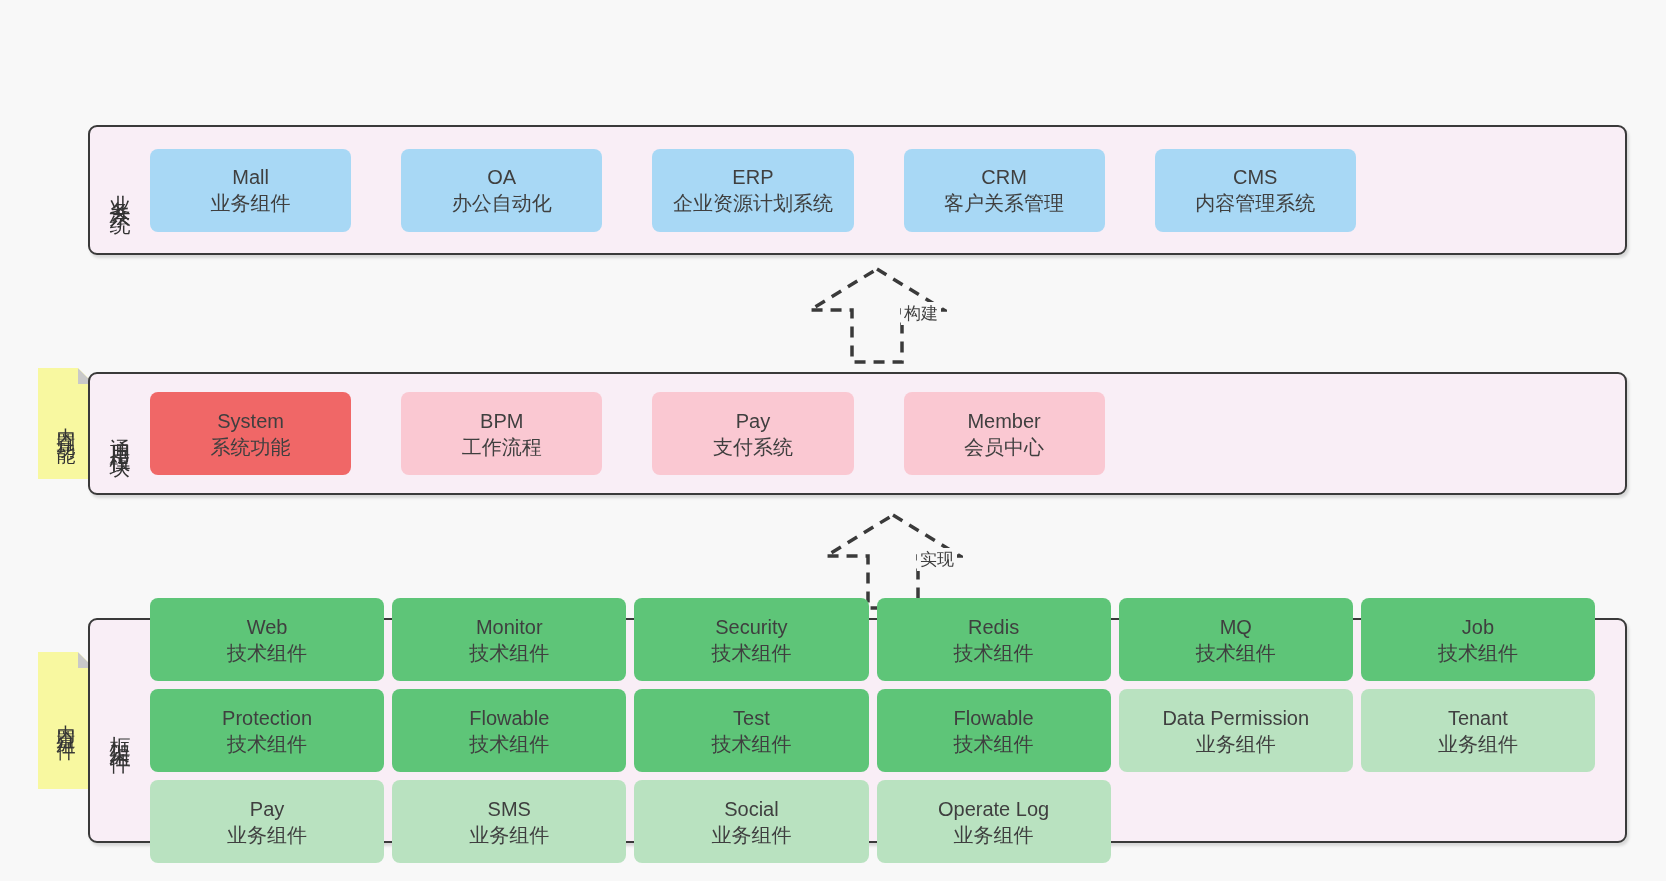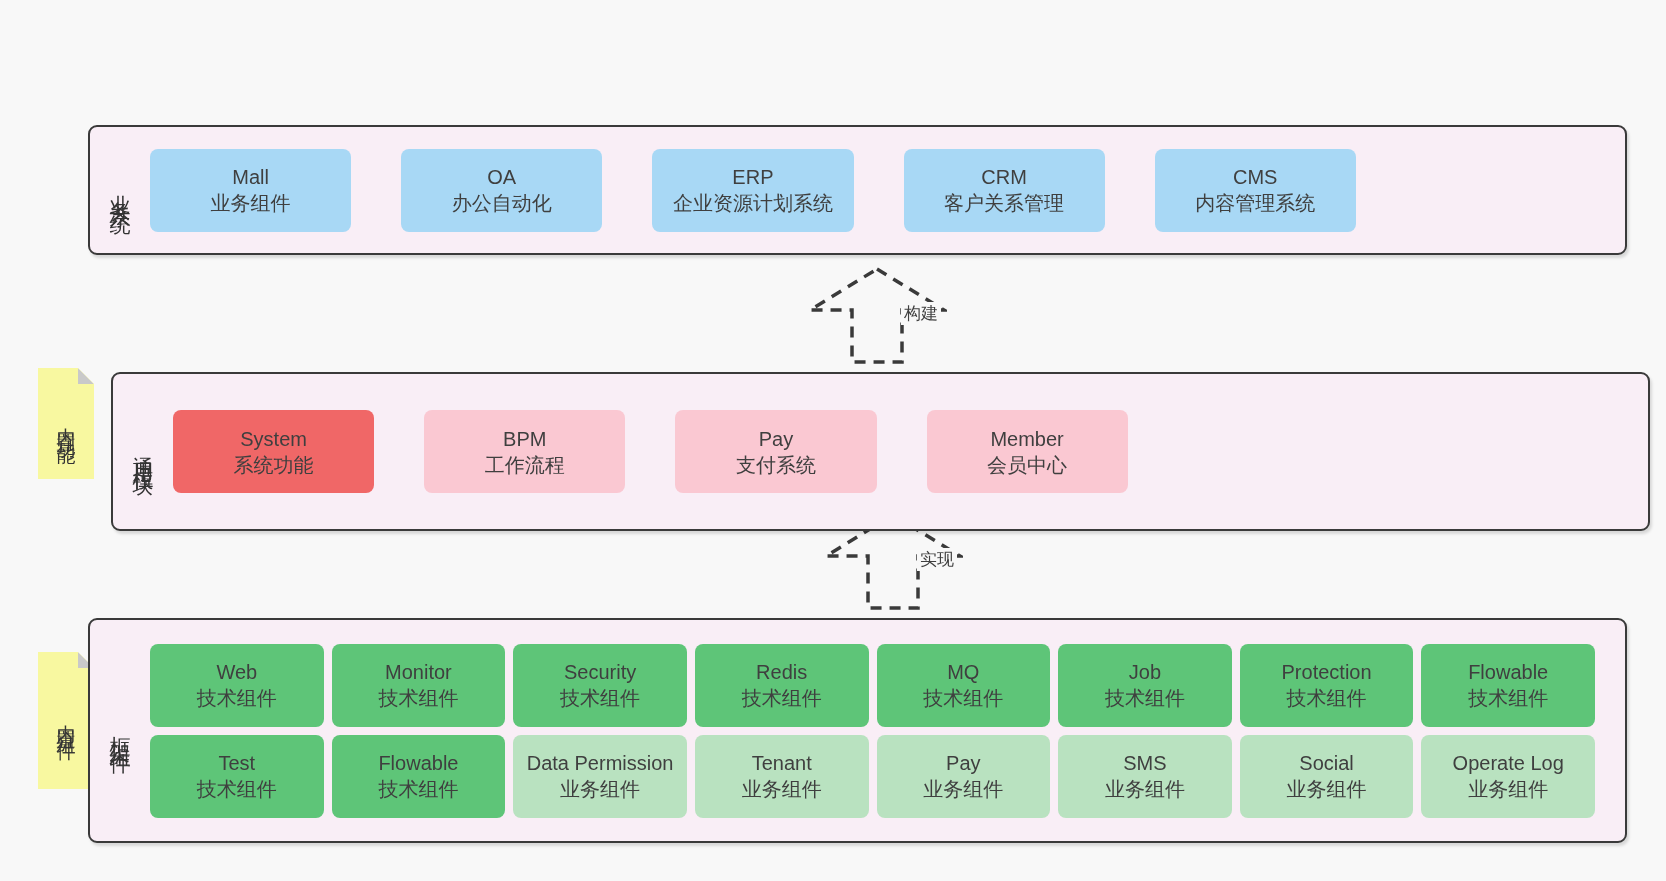--- a/index.html
+++ b/index.html
@@ -18,21 +18,21 @@
     left: 88px;
     width: 1539px;
     background: var(--container-bg, #f9eef6);
     border: 2px solid var(--border, #3a3a3a);
     border-radius: 9px;
     box-shadow: 2px 3px 3px rgba(0,0,0,0.13);
     display: flex;
     z-index: 2;
   }
   #tier-business  { top: 125px; height: 130px; }
-  #tier-modules   { top: 372px; height: 159px; margin-left: 23px; }
+  #tier-modules   { top: 372px; height: 123px; }
   #tier-framework { top: 618px; height: 225px; }
 
   .tier-label {
     width: 60px;
     display: flex;
     align-items: center;
     justify-content: center;
     writing-mode: vertical-rl;
     text-orientation: upright;
     font-size: 21px;
@@ -42,21 +42,21 @@
   }
 
   .grid {
     flex: 1;
     display: grid;
     align-content: center;
     padding-right: 18px;
   }
   #tier-business .grid,
   #tier-modules .grid { grid-template-columns: repeat(6, 1fr); column-gap: 50px; }
-  #tier-framework .grid { grid-template-columns: repeat(8, 1fr); column-gap: 33px; row-gap: 21px; padding-right: 30px; gap: 8px; }
+  #tier-framework .grid { grid-template-columns: repeat(6, 1fr); column-gap: 33px; row-gap: 21px; padding-right: 30px; gap: 8px; }
 
   
   .card {
     height: 83px;
     border-radius: 8px;
     display: flex;
     flex-direction: column;
     align-items: center;
     justify-content: center;
     text-align: center;

